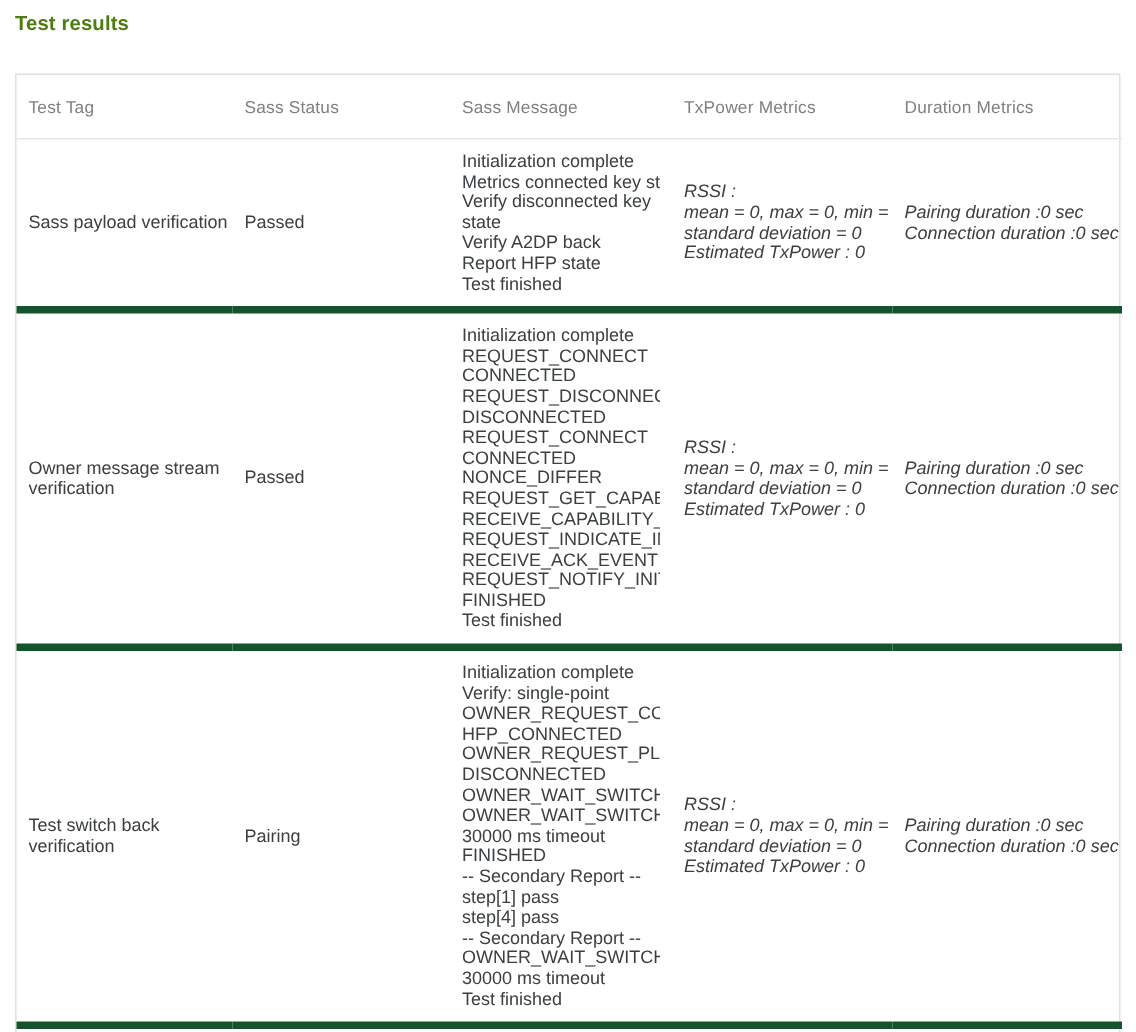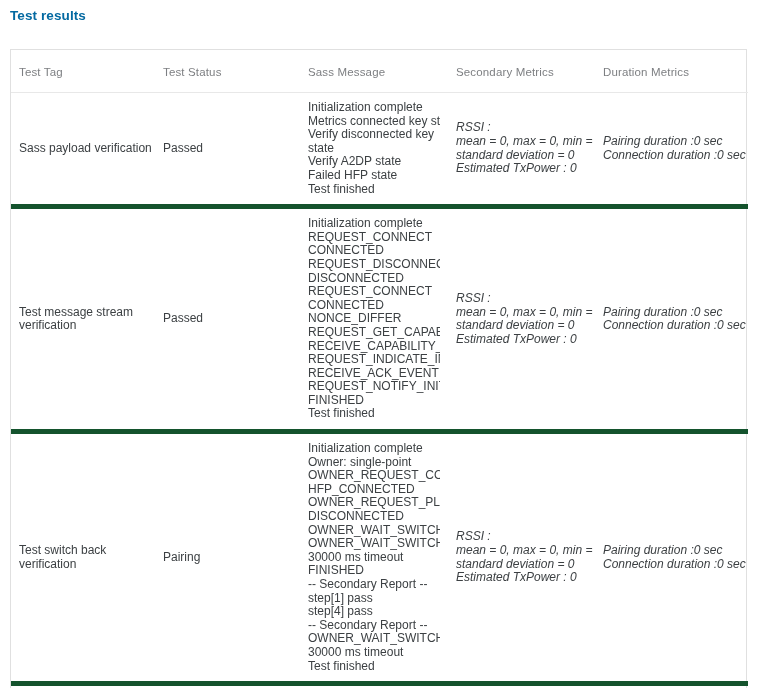--- a/index.html
+++ b/index.html
@@ -17,21 +17,21 @@
   .page {
     position: relative;
     width: 757px;
     height: 688px;
     box-sizing: border-box;
     padding: 0;
   }
   .page-title {
     font-size: 13.5px;
     font-weight: bold;
-    color: #0369a1;
+    color: #4d7c0f;
     margin: 8px 0 0 10px;
     letter-spacing: 0.1px;
   }
   .table-card {
     position: absolute;
     left: 10px;
     top: 41px;
     width: 737px;
     border: 1px solid #e0e0e0;
     background: #fff;
@@ -117,55 +117,55 @@
       <colgroup>
         <col class="c-tag">
         <col class="c-status">
         <col class="c-msg">
         <col class="c-dist">
         <col class="c-dur">
       </colgroup>
       <thead>
         <tr>
           <th class="h-tag">Test Tag</th>
-          <th>Test Status</th>
+          <th>Sass Status</th>
           <th>Sass Message</th>
-          <th>Secondary Metrics</th>
+          <th>TxPower Metrics</th>
           <th>Duration Metrics</th>
         </tr>
       </thead>
       <tbody>
 
         <tr>
           <td class="d-tag">Sass payload verification</td>
           <td>Passed</td>
           <td class="wrapcell">
             <span class="msg-line">Initialization complete</span>
             <span class="msg-line">Metrics connected key state</span>
             <span class="msg-line">Verify disconnected key</span>
             <span class="msg-line">state</span>
-            <span class="msg-line">Verify A2DP state</span>
-            <span class="msg-line">Failed HFP state</span>
+            <span class="msg-line">Verify A2DP back</span>
+            <span class="msg-line">Report HFP state</span>
             <span class="msg-line">Test finished</span>
           </td>
           <td class="wrapcell">
             <span class="metric-line">RSSI :</span>
             <span class="metric-line">mean = 0, max = 0, min = 0,</span>
             <span class="metric-line">standard deviation = 0</span>
             <span class="metric-line">Estimated TxPower : 0</span>
           </td>
           <td class="wrapcell">
             <span class="metric-line">Pairing duration :0 sec</span>
             <span class="metric-line">Connection duration :0 sec</span>
           </td>
         </tr>
 
         <tr>
           <td class="d-tag wrapcell">
-            <span class="msg-line">Test message stream</span>
+            <span class="msg-line">Owner message stream</span>
             <span class="msg-line">verification</span>
           </td>
           <td>Passed</td>
           <td class="wrapcell">
             <span class="msg-line">Initialization complete</span>
             <span class="msg-line">REQUEST_CONNECT</span>
             <span class="msg-line">CONNECTED</span>
             <span class="msg-line">REQUEST_DISCONNECT</span>
             <span class="msg-line">DISCONNECTED</span>
             <span class="msg-line">REQUEST_CONNECT</span>
@@ -192,21 +192,21 @@
         </tr>
 
         <tr>
           <td class="d-tag wrapcell">
             <span class="msg-line">Test switch back</span>
             <span class="msg-line">verification</span>
           </td>
           <td>Pairing</td>
           <td class="wrapcell">
             <span class="msg-line">Initialization complete</span>
-            <span class="msg-line">Owner: single-point</span>
+            <span class="msg-line">Verify: single-point</span>
             <span class="msg-line">OWNER_REQUEST_CONNECT</span>
             <span class="msg-line">HFP_CONNECTED</span>
             <span class="msg-line">OWNER_REQUEST_PLAY_MED</span>
             <span class="msg-line">DISCONNECTED</span>
             <span class="msg-line">OWNER_WAIT_SWITCH_BACK</span>
             <span class="msg-line">OWNER_WAIT_SWITCH_BACK</span>
             <span class="msg-line">30000 ms timeout</span>
             <span class="msg-line">FINISHED</span>
             <span class="msg-line">-- Secondary Report --</span>
             <span class="msg-line">step[1] pass</span>

